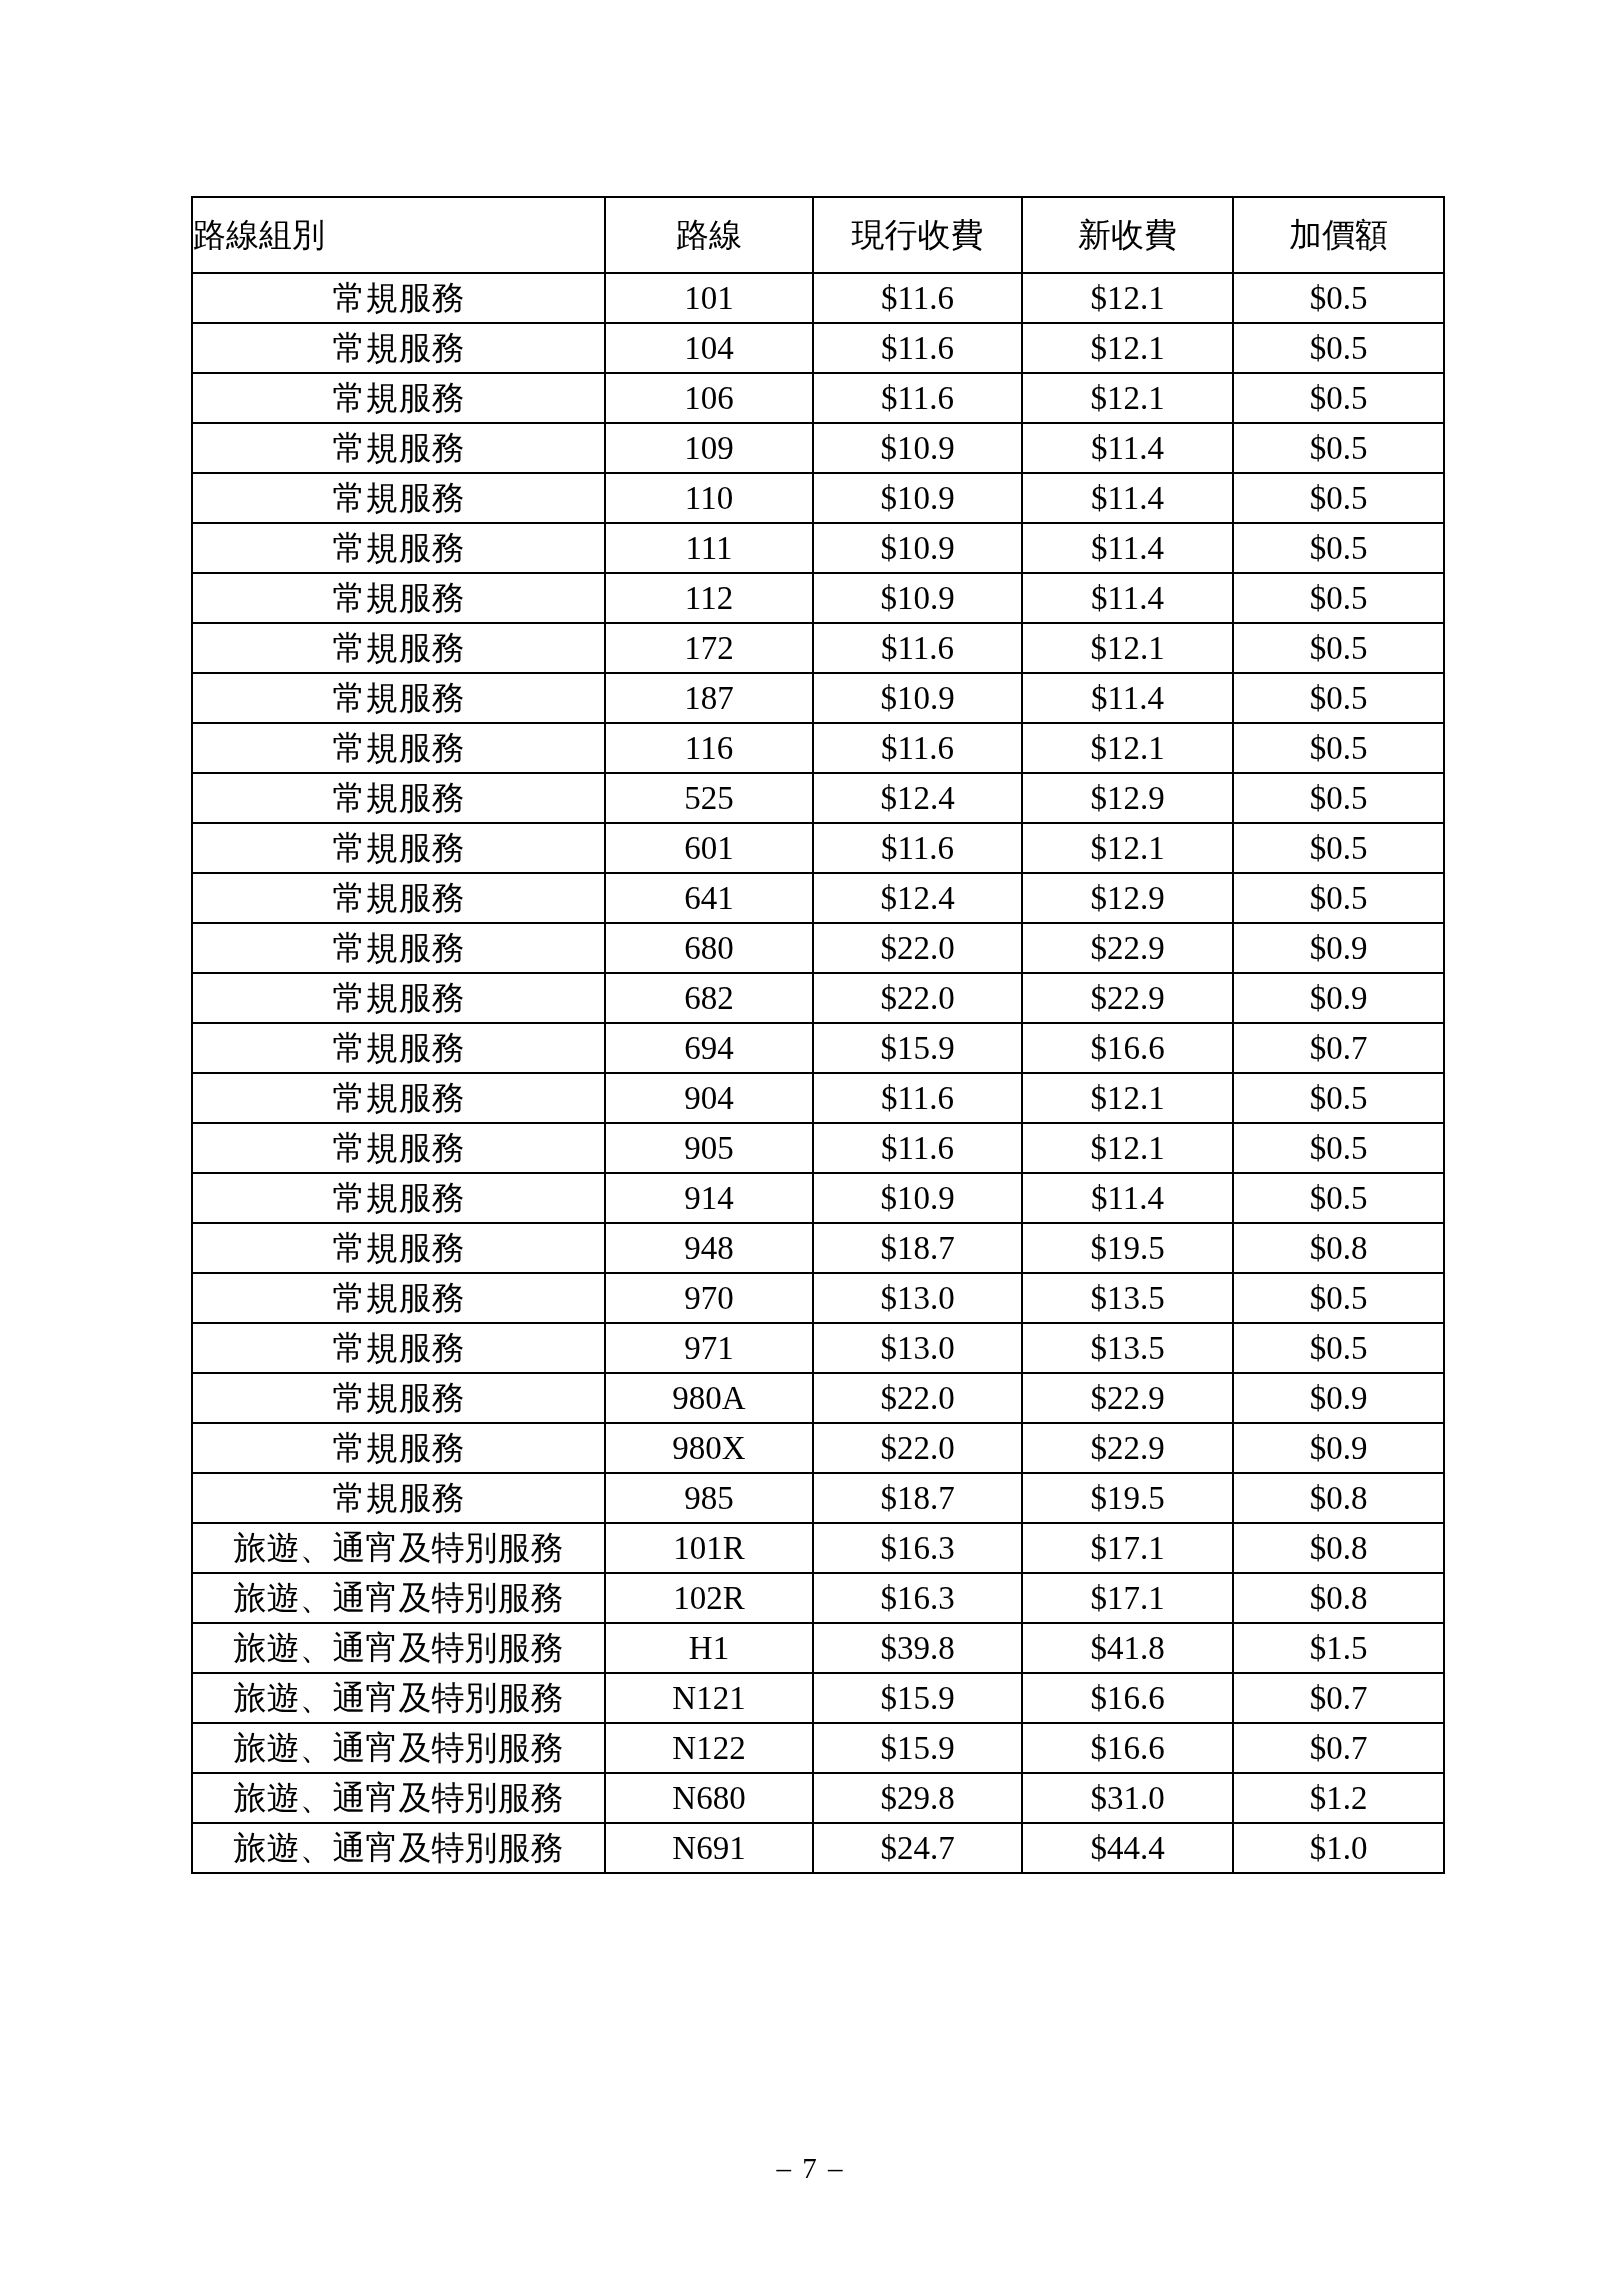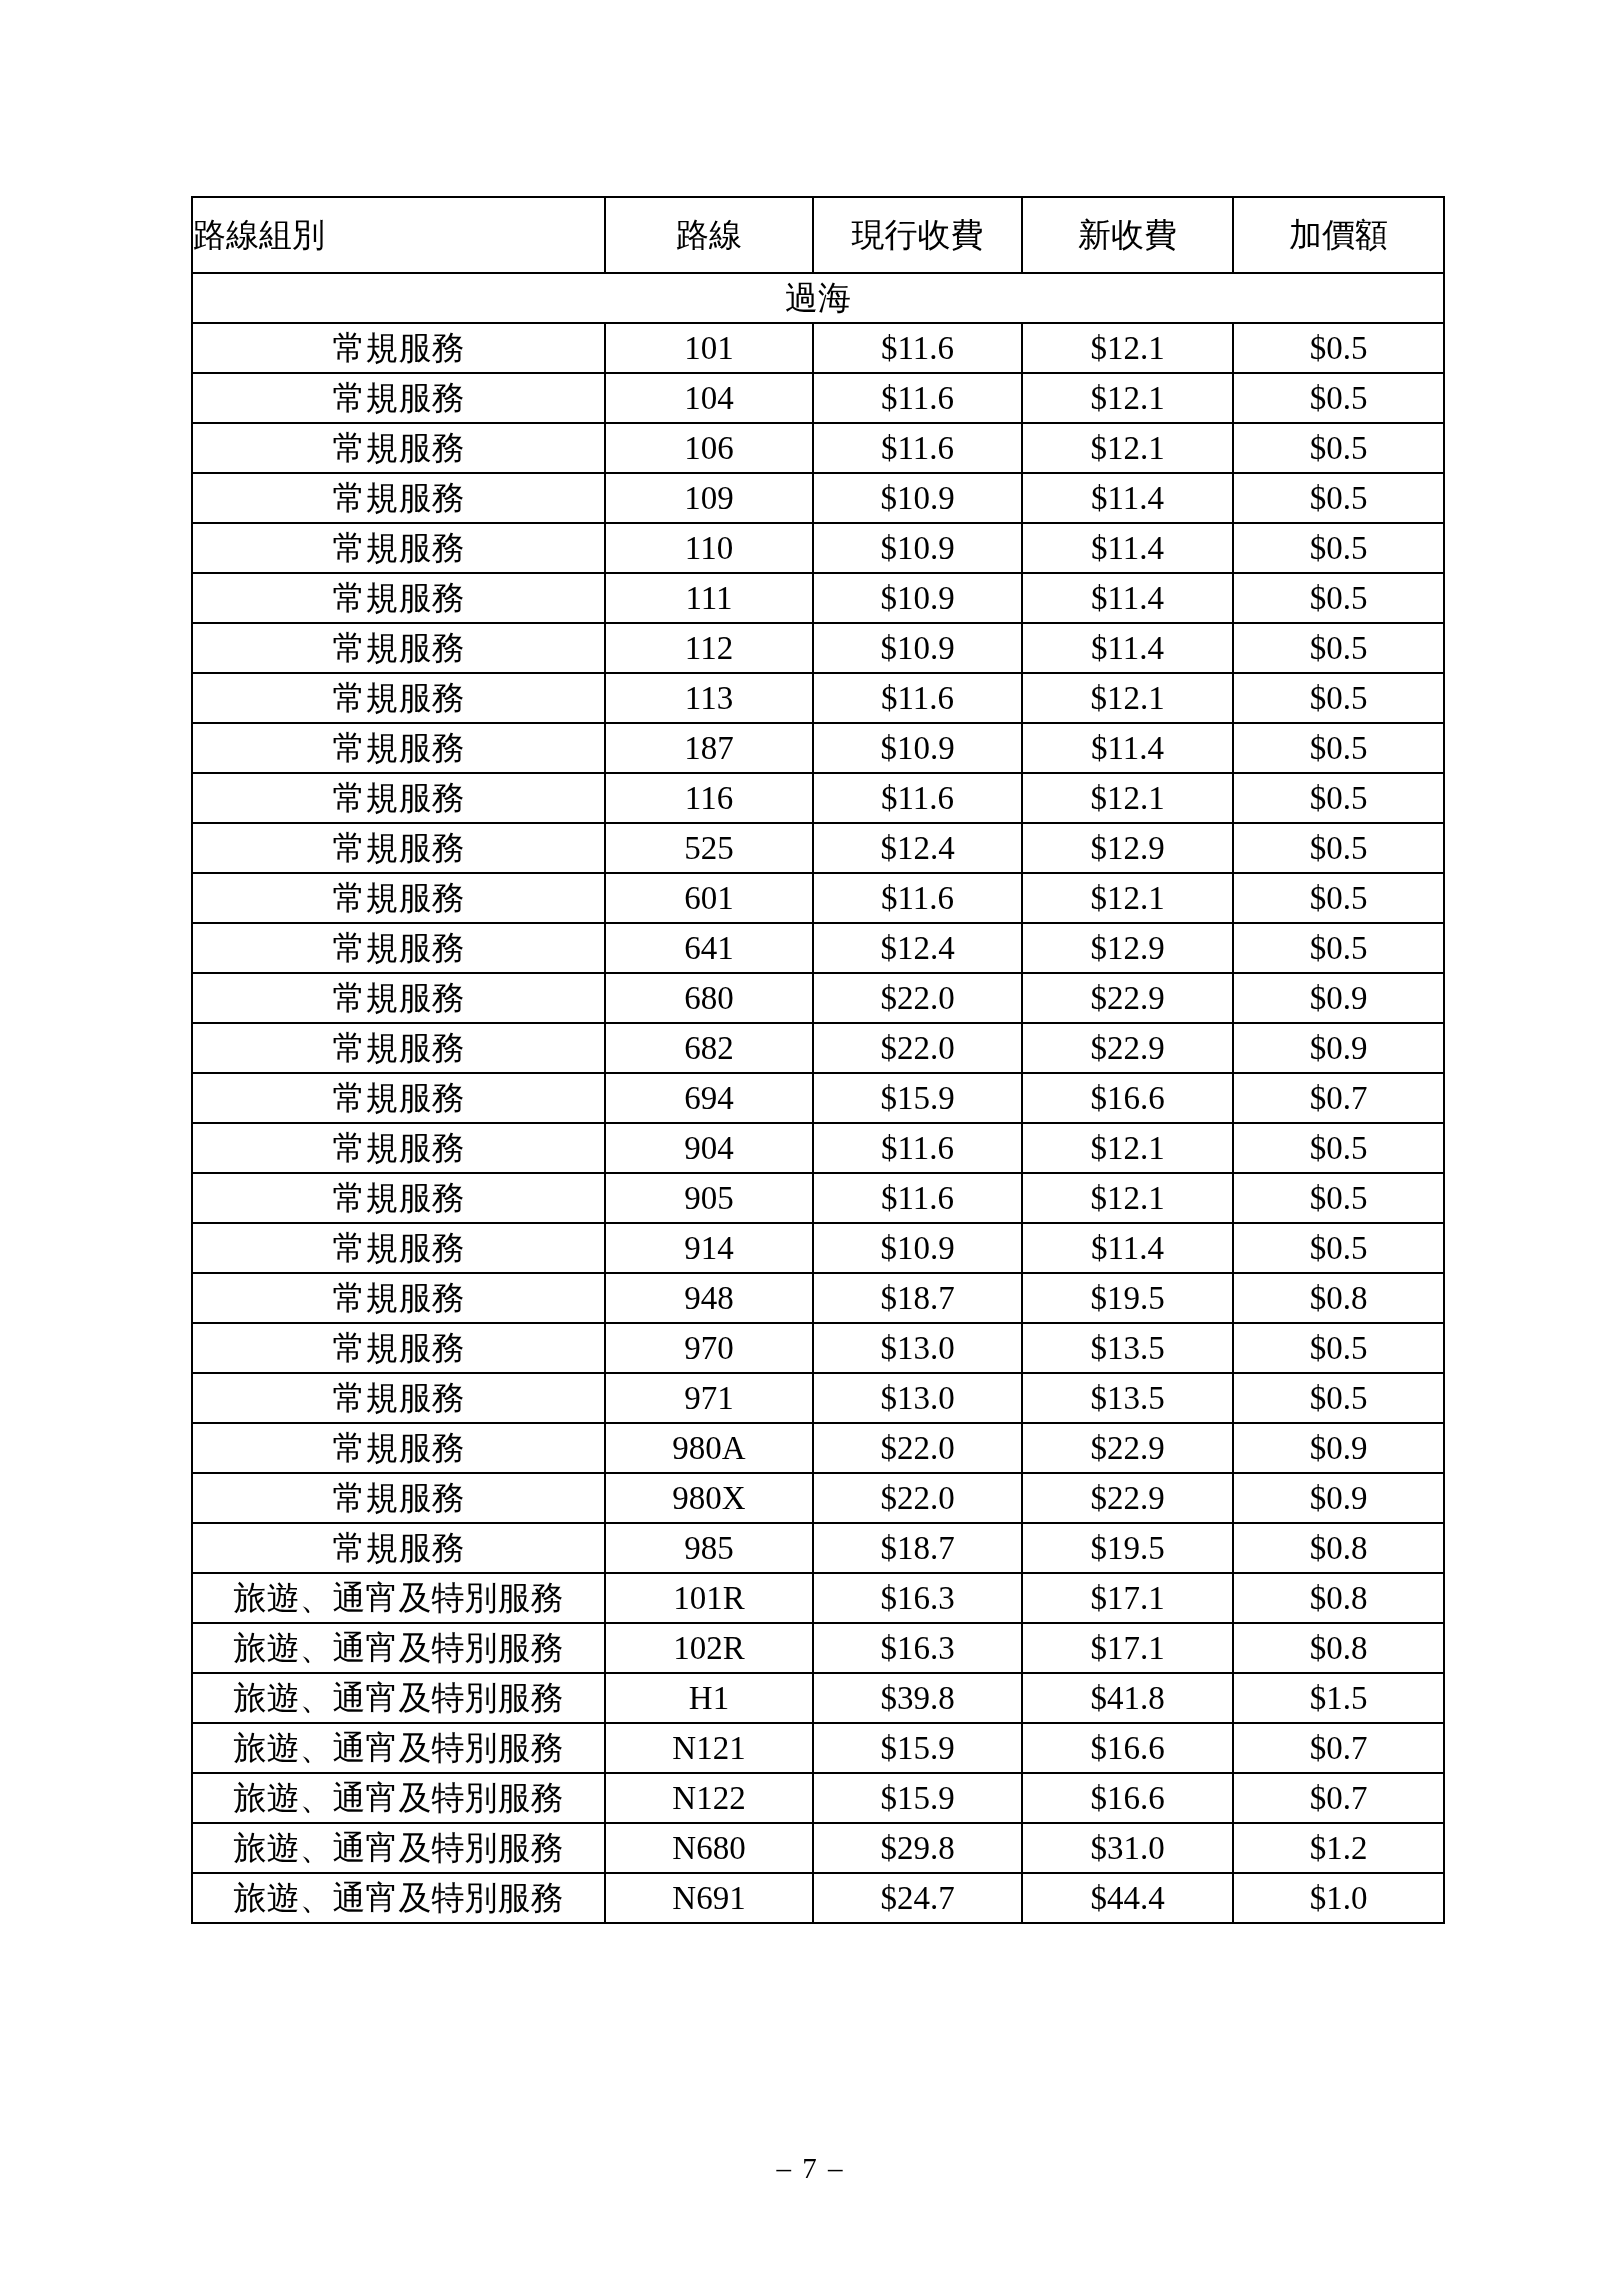--- a/index.html
+++ b/index.html
@@ -79,23 +79,20 @@
     <thead>
       <tr>
         <th class="col-group">路線組別</th>
         <th>路線</th>
         <th>現行收費</th>
         <th>新收費</th>
         <th>加價額</th>
       </tr>
     </thead>
     <tbody>
-      <tr>
-        <td class="section-cell" colspan="5">過海</td>
-      </tr>
 
     <tr>
           <td class="cell-group">常規服務</td>
           <td>101</td>
           <td>$11.6</td>
           <td>$12.1</td>
           <td>$0.5</td>
         </tr>
         <tr>
           <td class="cell-group">常規服務</td>
@@ -134,21 +131,21 @@
         </tr>
         <tr>
           <td class="cell-group">常規服務</td>
           <td>112</td>
           <td>$10.9</td>
           <td>$11.4</td>
           <td>$0.5</td>
         </tr>
         <tr>
           <td class="cell-group">常規服務</td>
-          <td>113</td>
+          <td>172</td>
           <td>$11.6</td>
           <td>$12.1</td>
           <td>$0.5</td>
         </tr>
         <tr>
           <td class="cell-group">常規服務</td>
           <td>187</td>
           <td>$10.9</td>
           <td>$11.4</td>
           <td>$0.5</td>

